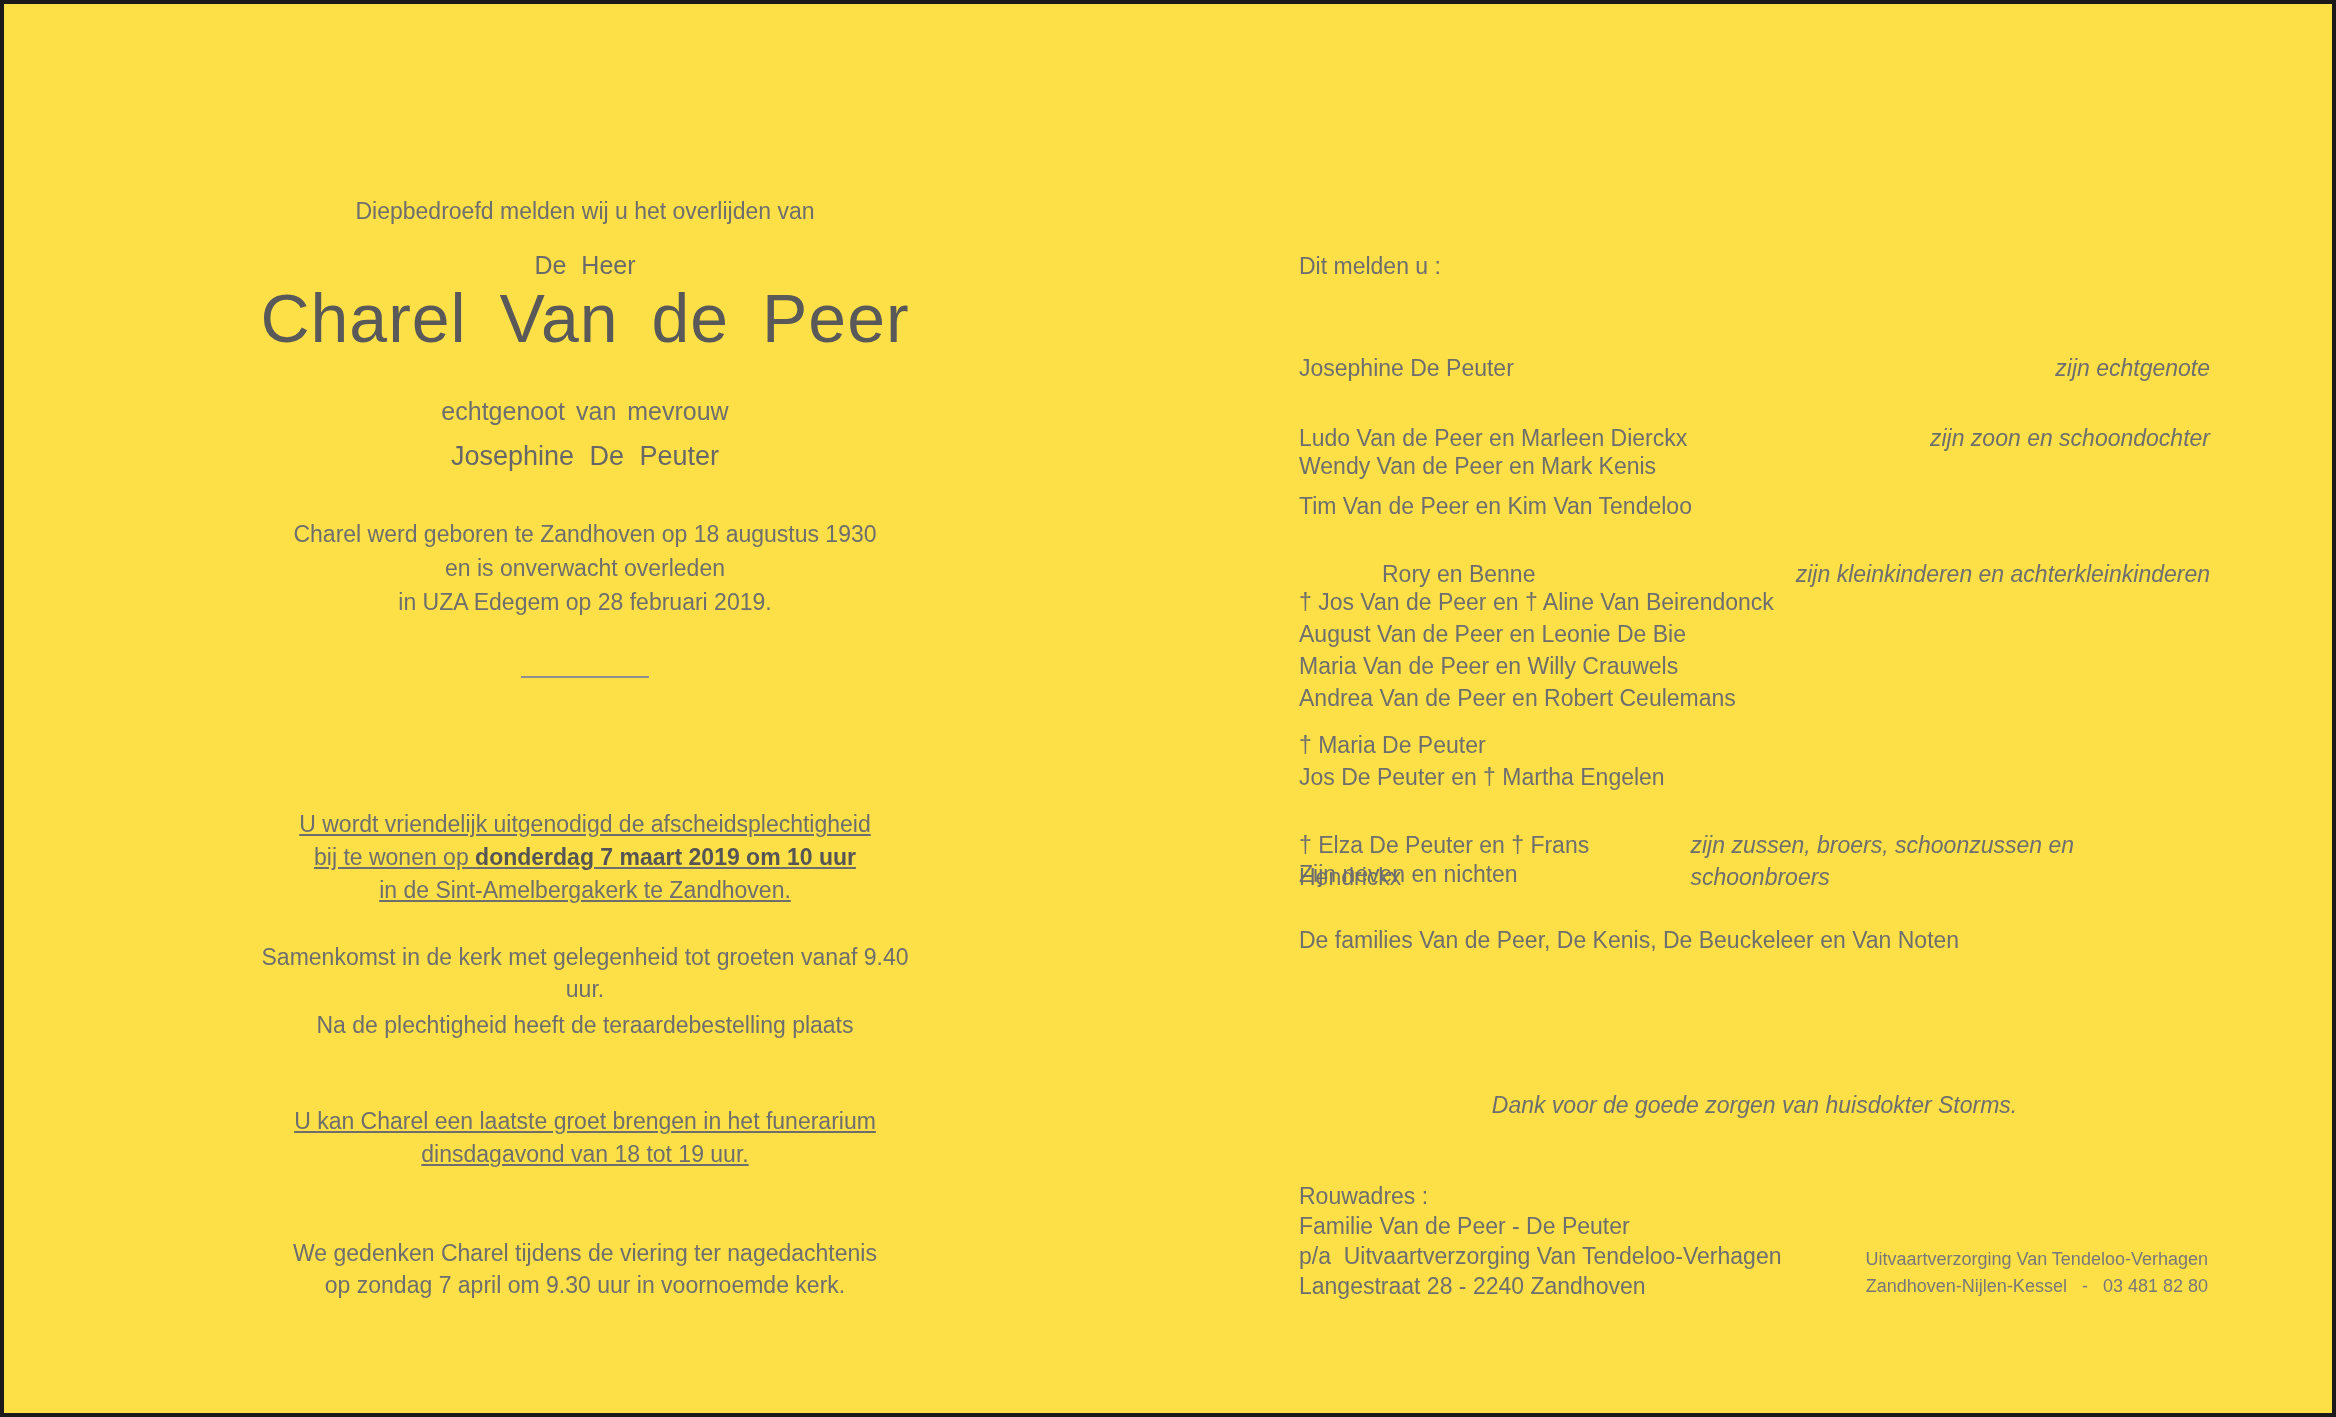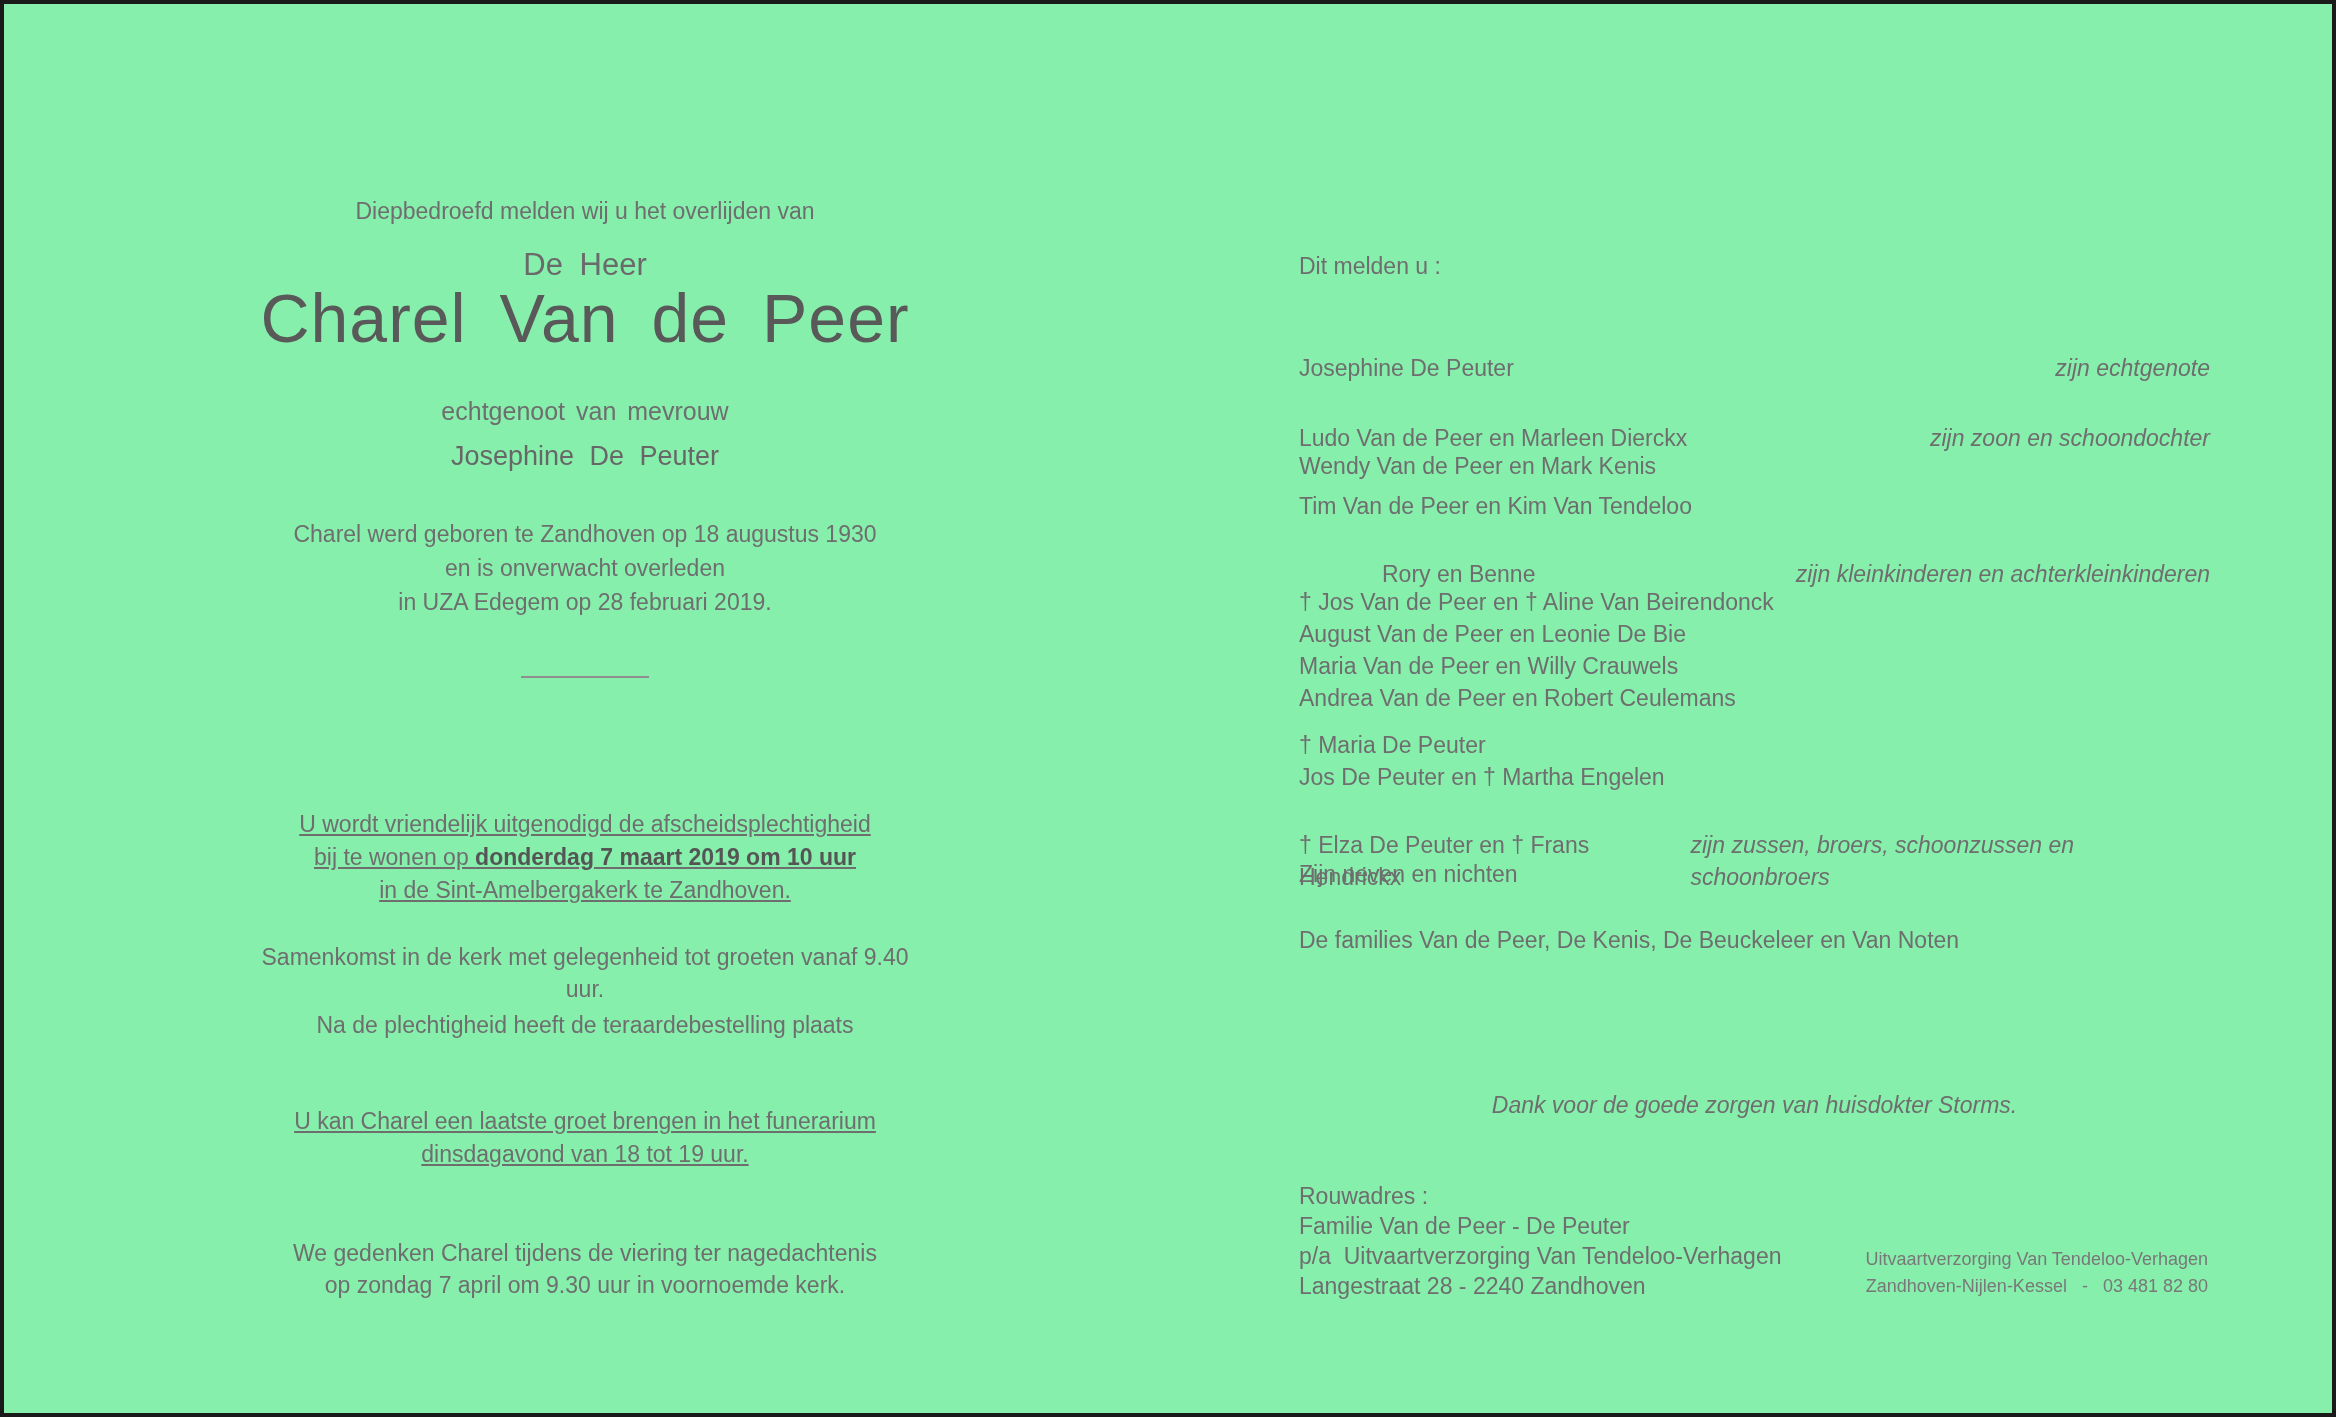--- a/index.html
+++ b/index.html
@@ -1,36 +1,36 @@
 <!DOCTYPE html>
 <html><head>
 <meta charset="utf-8">
 <style>
   html,body{margin:0;padding:0;background:#ffffff;}
   .page{
     position:relative;
     width:2336px;height:1417px;
-    background:#86efac;
+    background:#fde047;
     font-family:"Liberation Sans",sans-serif;
     color:#6e6e6e;
     overflow:hidden;
   }
   .frame{position:absolute;inset:0;border:4px solid #1a1a1a;pointer-events:none;}
   .abs{position:absolute;}
   .c{text-align:center;}
   .leftcol{left:245px;width:680px;}
   .rightcol{left:1299px;width:911px;}
   .body-t{font-size:23px;line-height:32px;}
   .lh33{line-height:33px;text-decoration:underline;}
   .lh31{line-height:31px;}
   .pre{white-space:pre;}
   .it{font-style:italic;margin-top:36px;}
   .row{display:flex;justify-content:space-between;align-items:baseline;}
   .intro{font-size:23px;}
-  .honorific{font-size:31px;line-height:30px;word-spacing:8px;color:#6a6a6a;}
+  .honorific{font-size:25px;line-height:30px;word-spacing:8px;color:#6a6a6a;}
   .deceased{font-size:68px;line-height:60px;color:#595959;word-spacing:13px;letter-spacing:1px;}
   .spouse-intro{font-size:25px;line-height:30px;word-spacing:4px;}
   .spouse-name{font-size:27px;line-height:32px;word-spacing:8px;color:#676767;}
   .divider{left:521px;top:676px;width:128px;border-top:2px solid #8f8f8f;height:0;}
   .bold-seg{font-weight:bold;color:#555555;}
   .addr{font-size:23px;line-height:30px;}
   .corner{right:128px;text-align:right;font-size:18px;line-height:27px;color:#787878;}
   .indent-rory{padding-left:83px;}
 </style>
 </head>

